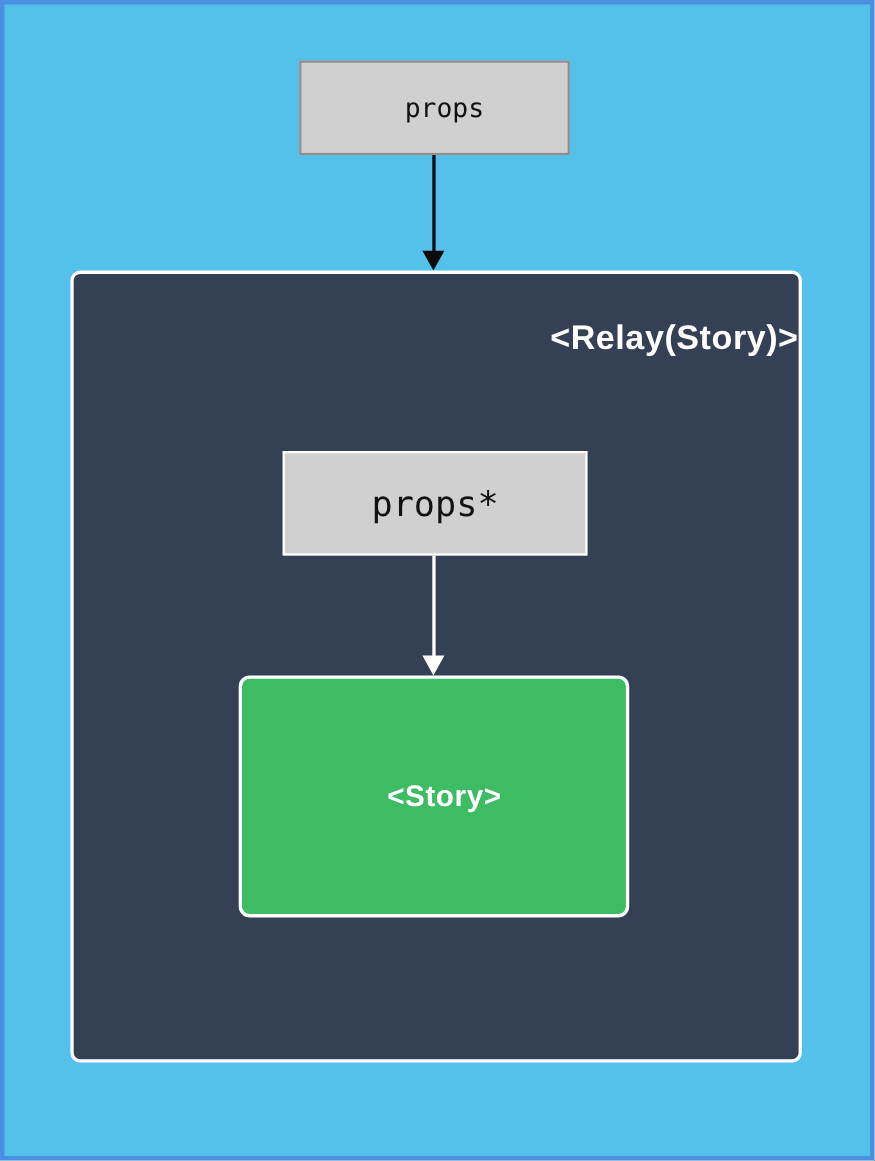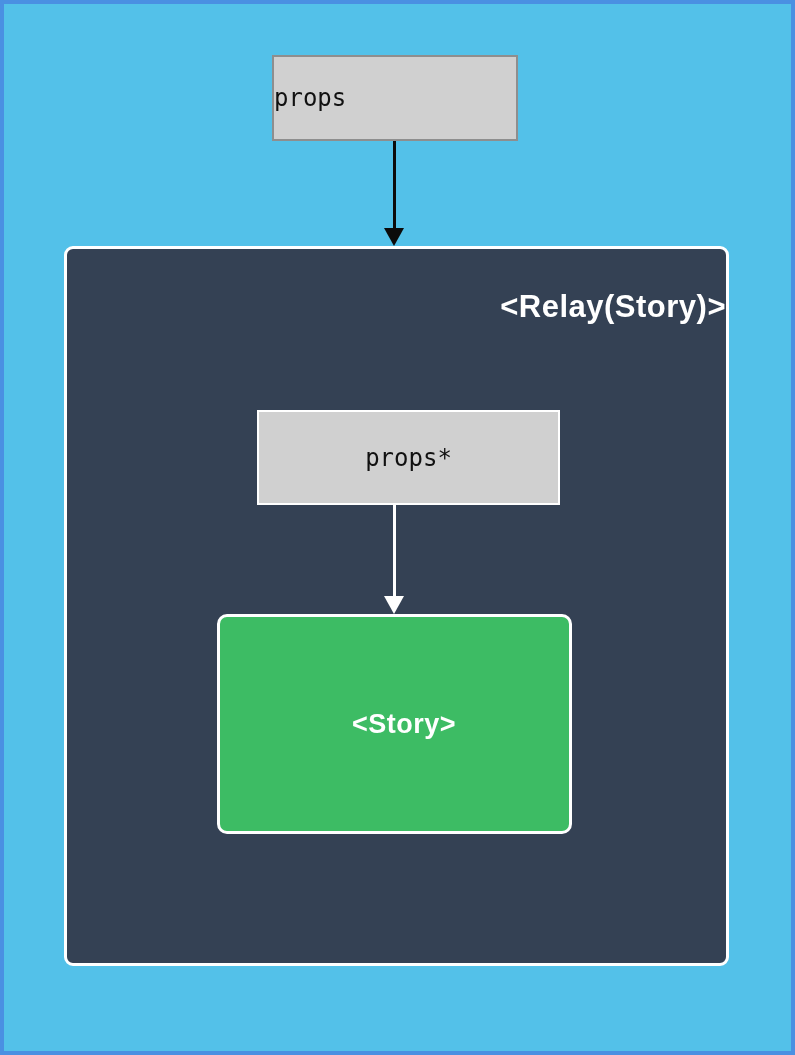--- a/index.html
+++ b/index.html
@@ -17,23 +17,24 @@
 
   .mono { font-family: "DejaVu Sans Mono", "Liberation Mono", monospace; }
 
   
   .props-box {
     position: absolute;
     left: 268px; top: 51px;
     width: 246px; height: 86px;
     background: var(--props-box-bg, #d0d0d0);
     border: 2px solid var(--props-box-border, #8e8e8e);
-    display: flex; align-items: center; justify-content: flex-start;
+    display: flex; align-items: center; justify-content: center;
     font-size: 24px;
     color: var(--text-dark, #111111);
+    padding-left: 18px;
   }
 
   
   .arrow-line { position: absolute; width: 3px; }
   .arrow-line.dark {
     background: var(--arrow-dark, #0b0b0b);
     left: 389px; top: 137px; height: 89px;
   }
   .arrowhead {
     position: absolute; width: 0; height: 0;
@@ -61,25 +62,25 @@
     color: var(--text-light, #ffffff);
     font-weight: bold;
     font-size: 31px;
     letter-spacing: 0.5px;
   }
 
   
   .props-star-box {
     position: absolute;
     left: 190px; top: 161px;
-    width: 303px; height: 95px;
+    width: 277px; height: 95px;
     background: var(--props-box-bg, #d0d0d0);
     border: 2px solid #ffffff;
     display: flex; align-items: center; justify-content: center;
-    font-size: 24px;
+    font-size: 32px;
     color: var(--text-dark, #111111);
   }
 
   .arrow-line.light {
     background: var(--arrow-light, #ffffff);
     left: 326px; top: 256px; height: 92px;
   }
   .arrowhead.light {
     border-top: 18px solid var(--arrow-light, #ffffff);
     left: 317px; top: 347px;

